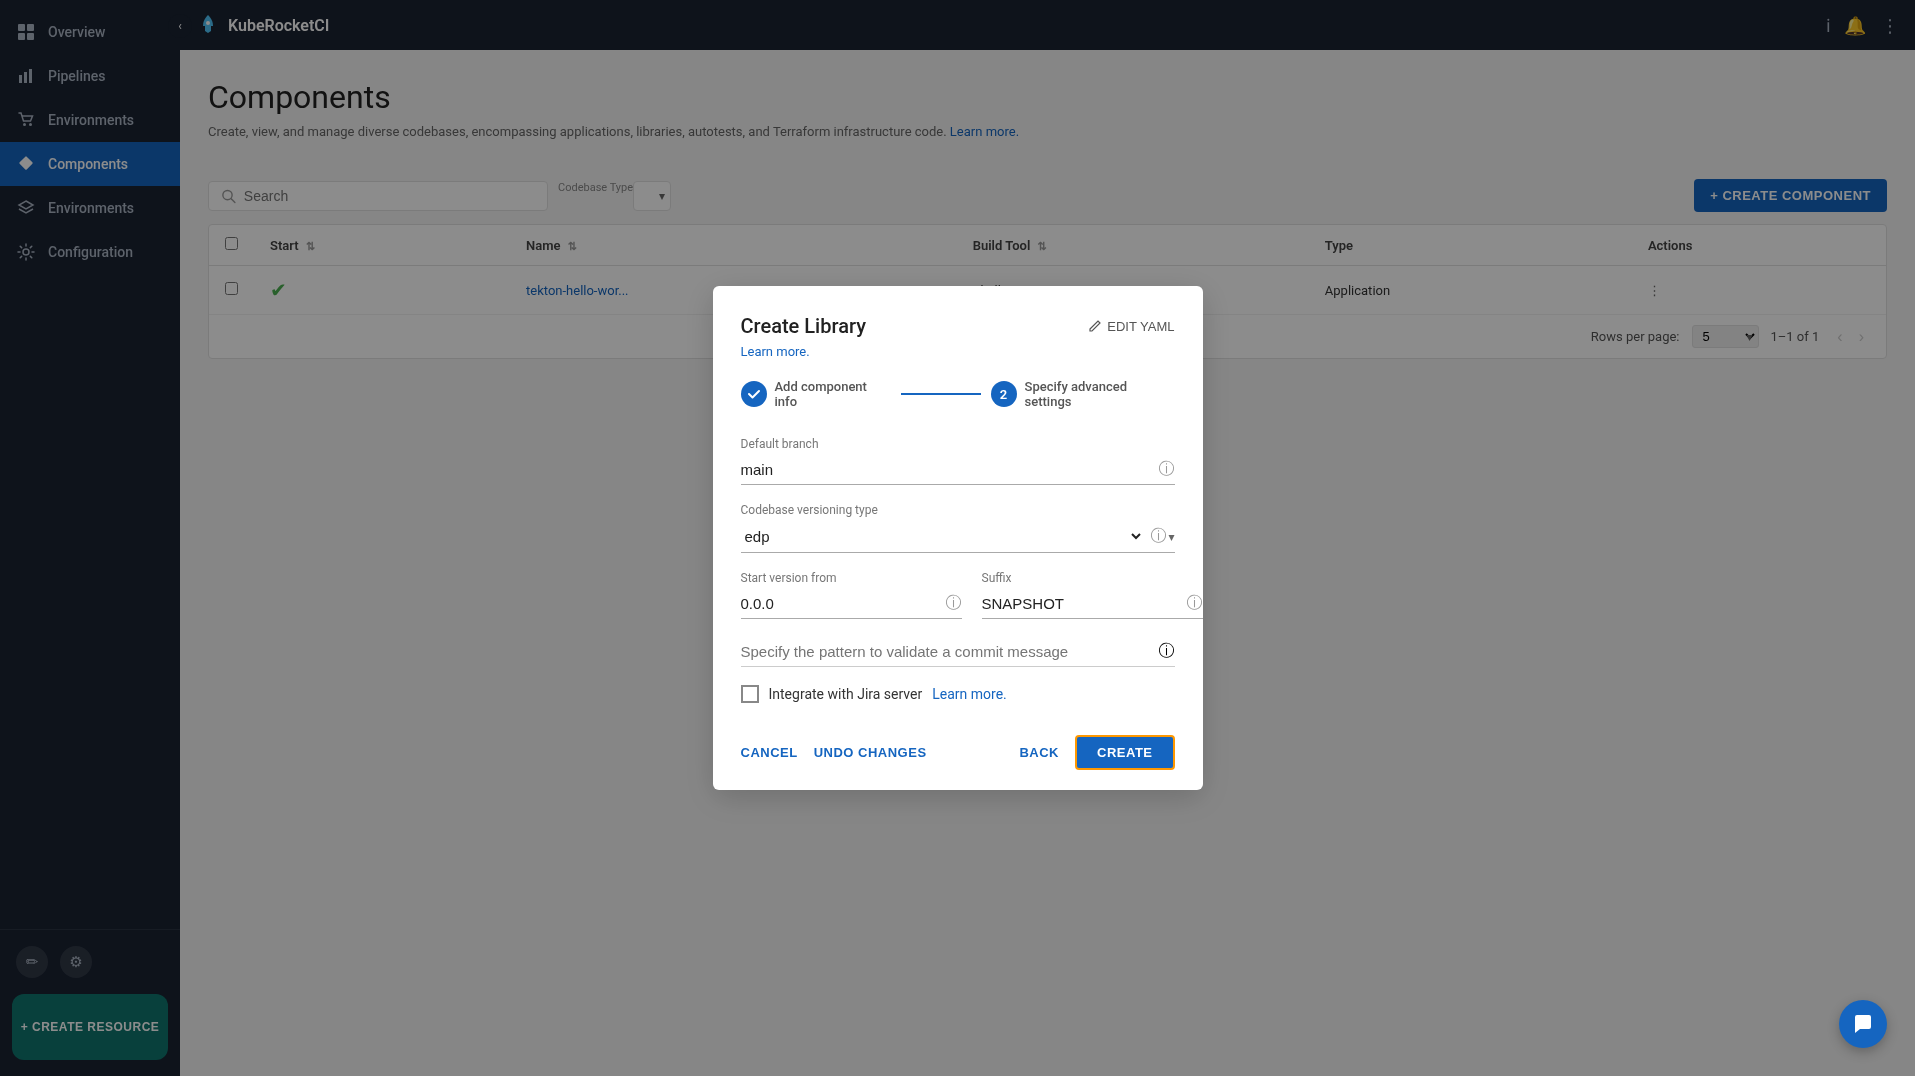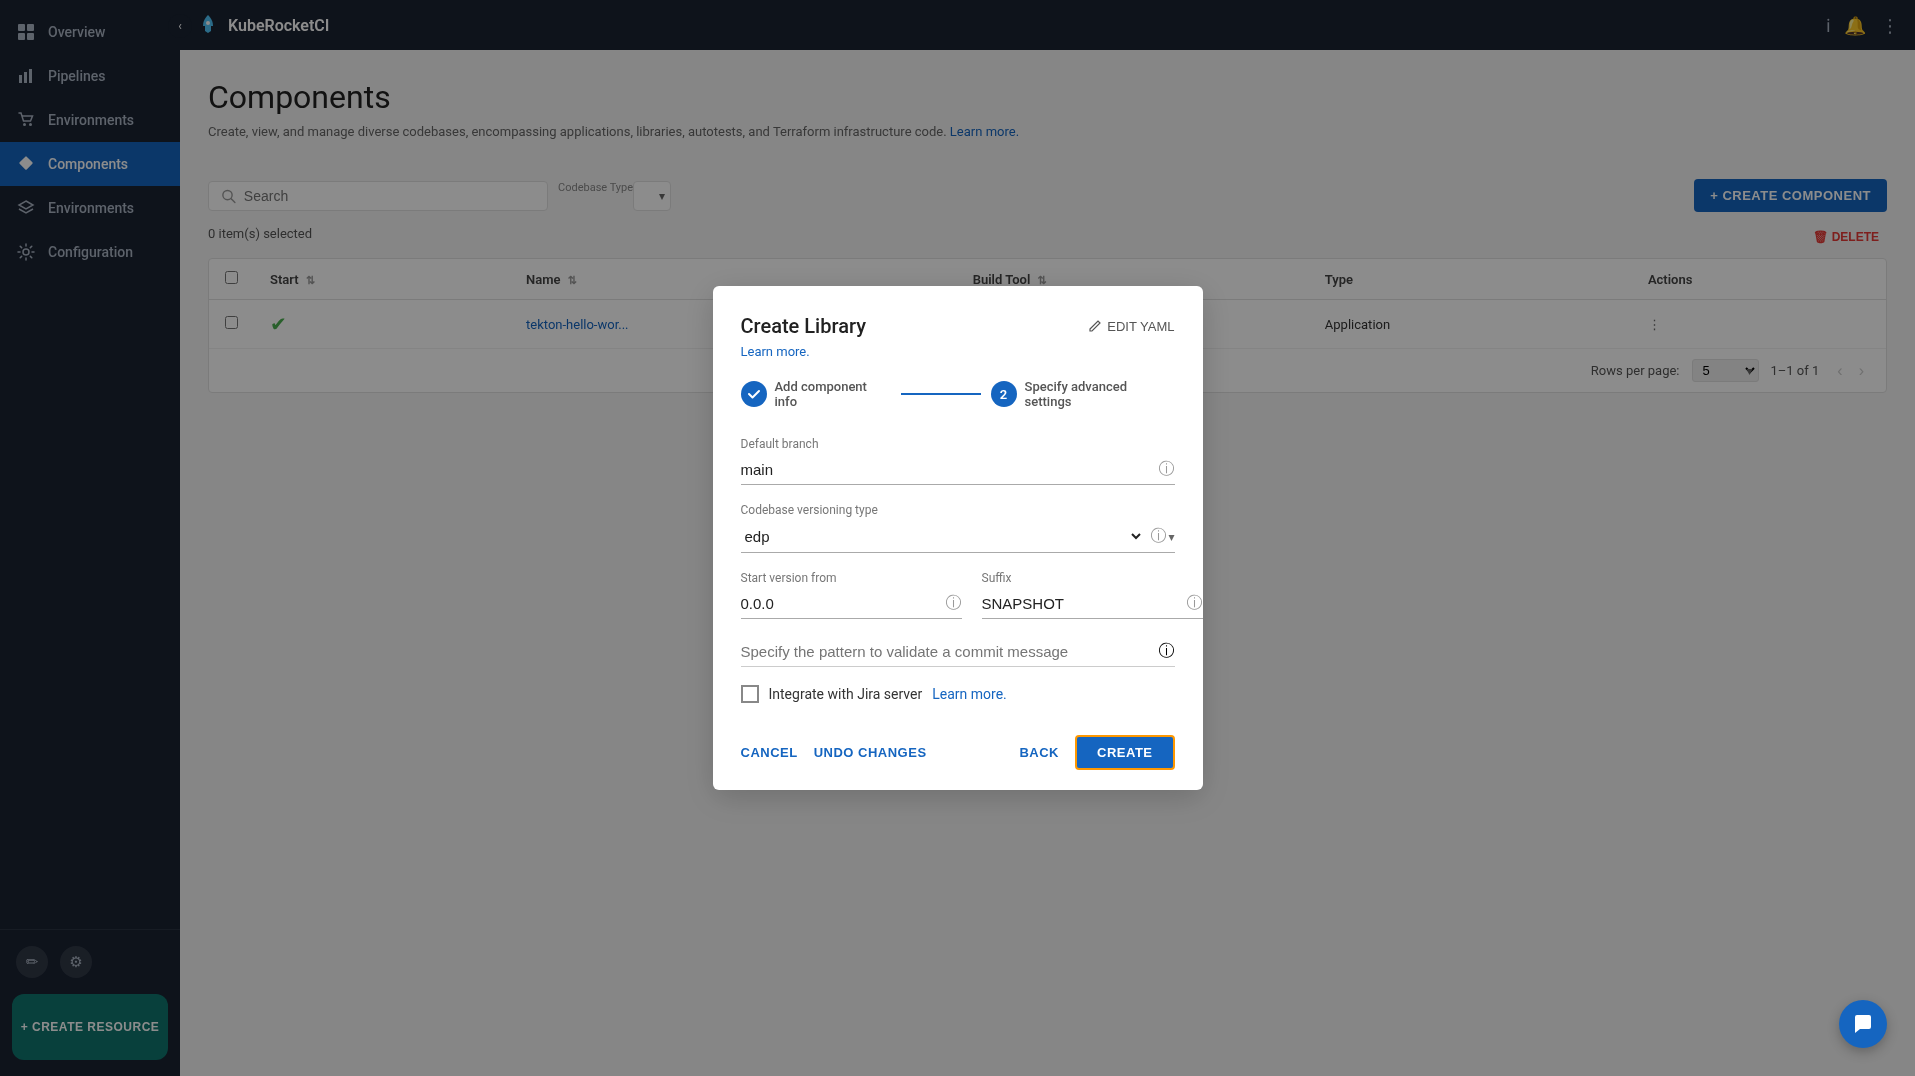--- a/index.html
+++ b/index.html
@@ -606,26 +606,20 @@
               <option></option>
             </select>
           </div>
         </div>
       </div>
       <div class="toolbar-right">
         <button class="create-component-btn">+ CREATE COMPONENT</button>
       </div>
     </div>
 
-    <div style="display:flex; align-items:center; margin-bottom:8px;">
-      <span class="selected-info">0 item(s) selected</span>
-      <div class="delete-wrapper" style="flex:1;">
-        <button class="delete-btn">🗑 DELETE</button>
-      </div>
-    </div>
 
     <div class="table-wrapper">
       <table>
         <thead>
           <tr>
             <th class="checkbox-cell">
               <input type="checkbox" style="">
             </th>
             <th>
               <span>Start</span>

